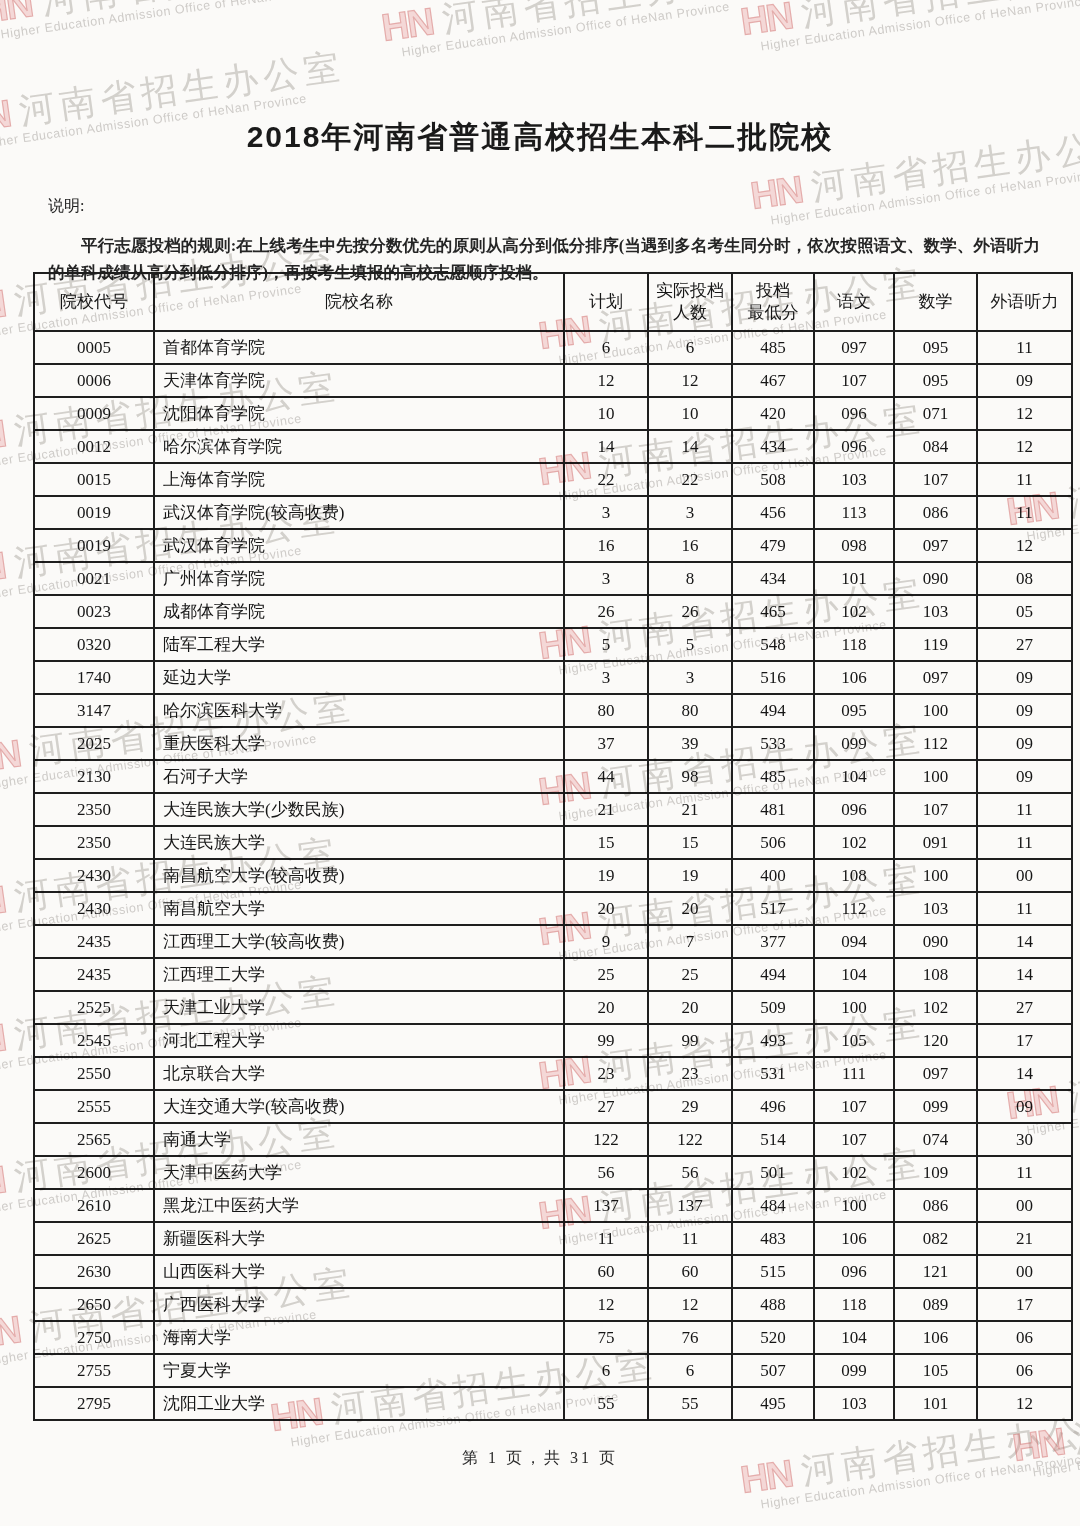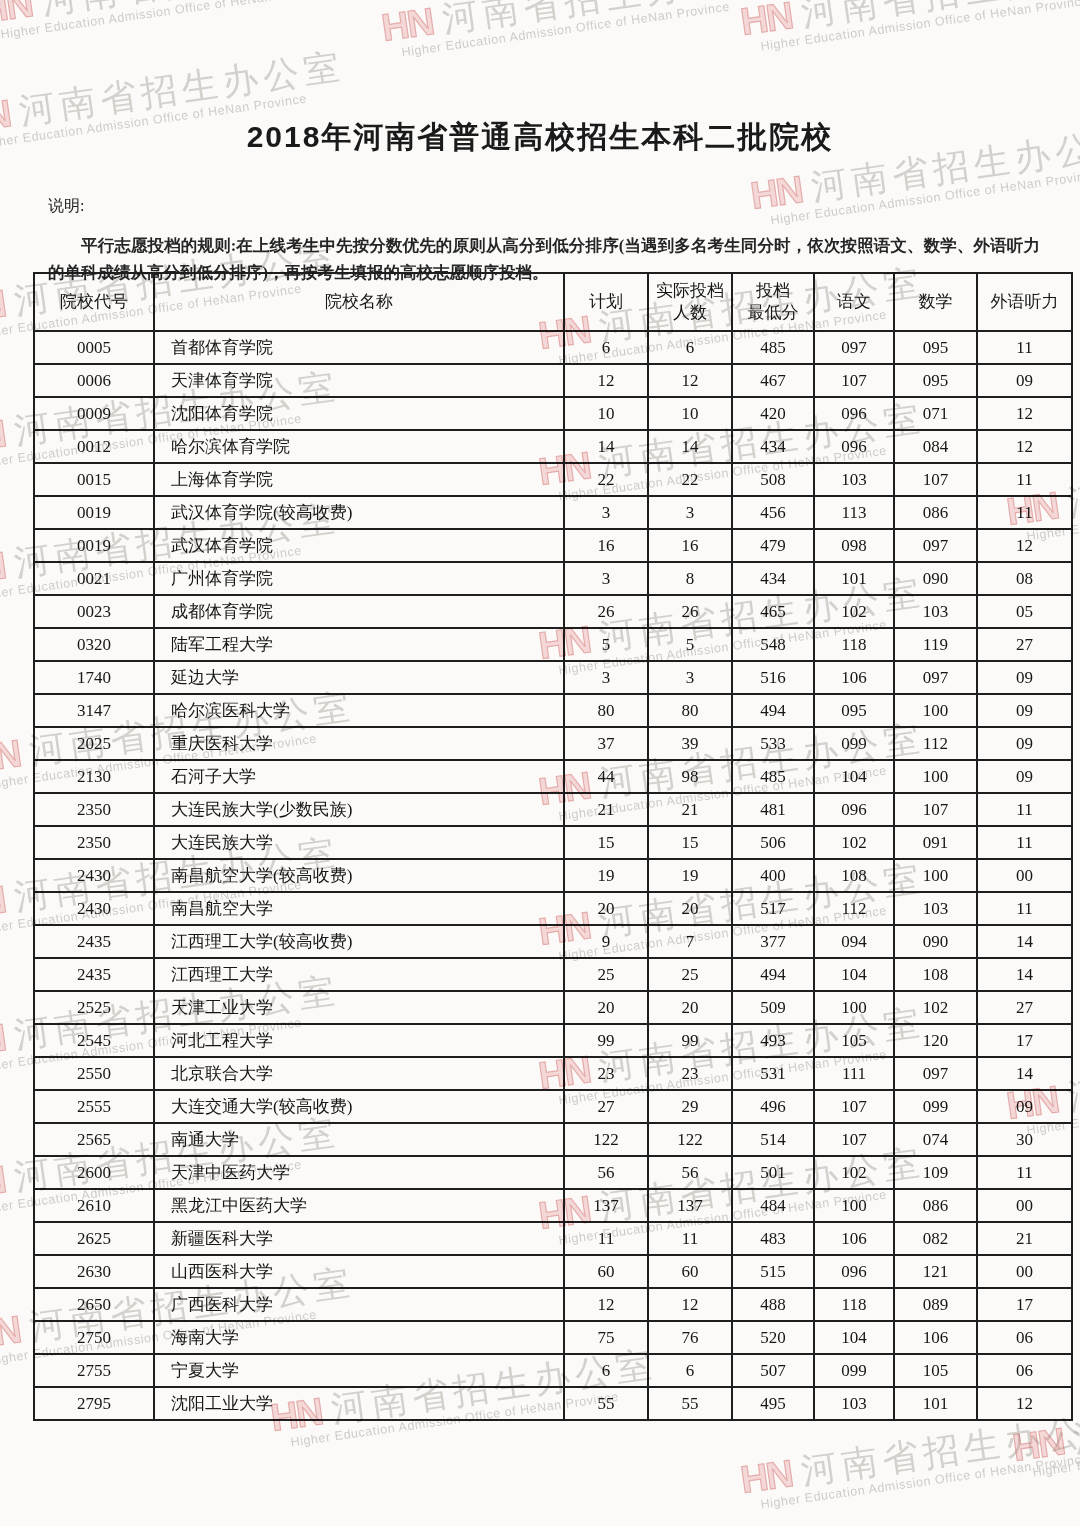--- a/index.html
+++ b/index.html
@@ -40,21 +40,21 @@
     border:2px solid #1e1e1e;
     font-size:17px;color:#161616;
     text-align:center;vertical-align:middle;
     padding:0;overflow:hidden;
   }
   .score-table th{
     height:56px;font-weight:normal;
     white-space:pre-line;line-height:1.3;
   }
   .score-table td{height:31px;}
-  .score-table td.col-name{text-align:left;padding-left:16px;}
+  .score-table td.col-name{text-align:left;padding-left:8px;}
   
   .footer{
     position:absolute;left:0;top:1448px;width:100%;
     text-align:center;font-size:16px;letter-spacing:3px;color:#2a2a2a;
   }
   
   .watermark-layer{
     position:absolute;left:0;top:0;width:1080px;height:1526px;
     pointer-events:none;z-index:6;mix-blend-mode:multiply;
   }
@@ -444,20 +444,21 @@
           <td class="col-plan">55</td>
           <td class="col-actual">55</td>
           <td class="col-min-score">495</td>
           <td class="col-chinese">103</td>
           <td class="col-math">101</td>
           <td class="col-listening">12</td>
         </tr>
       </tbody>
   </table>
 
+  <div class="footer">第 1 页，共 31 页</div>
 
   <div class="watermark-layer">
       <div class="wm" style="left: -18px; top: -10px;">
         <span class="wm-logo">HN</span>
         <span class="wm-cn">河南省招生办公室</span>
         <span class="wm-en">Higher Education Admission Office of HeNan Province</span>
       </div>
       <div class="wm" style="left: 383px; top: 8px;">
         <span class="wm-logo">HN</span>
         <span class="wm-cn">河南省招生办公室</span>

